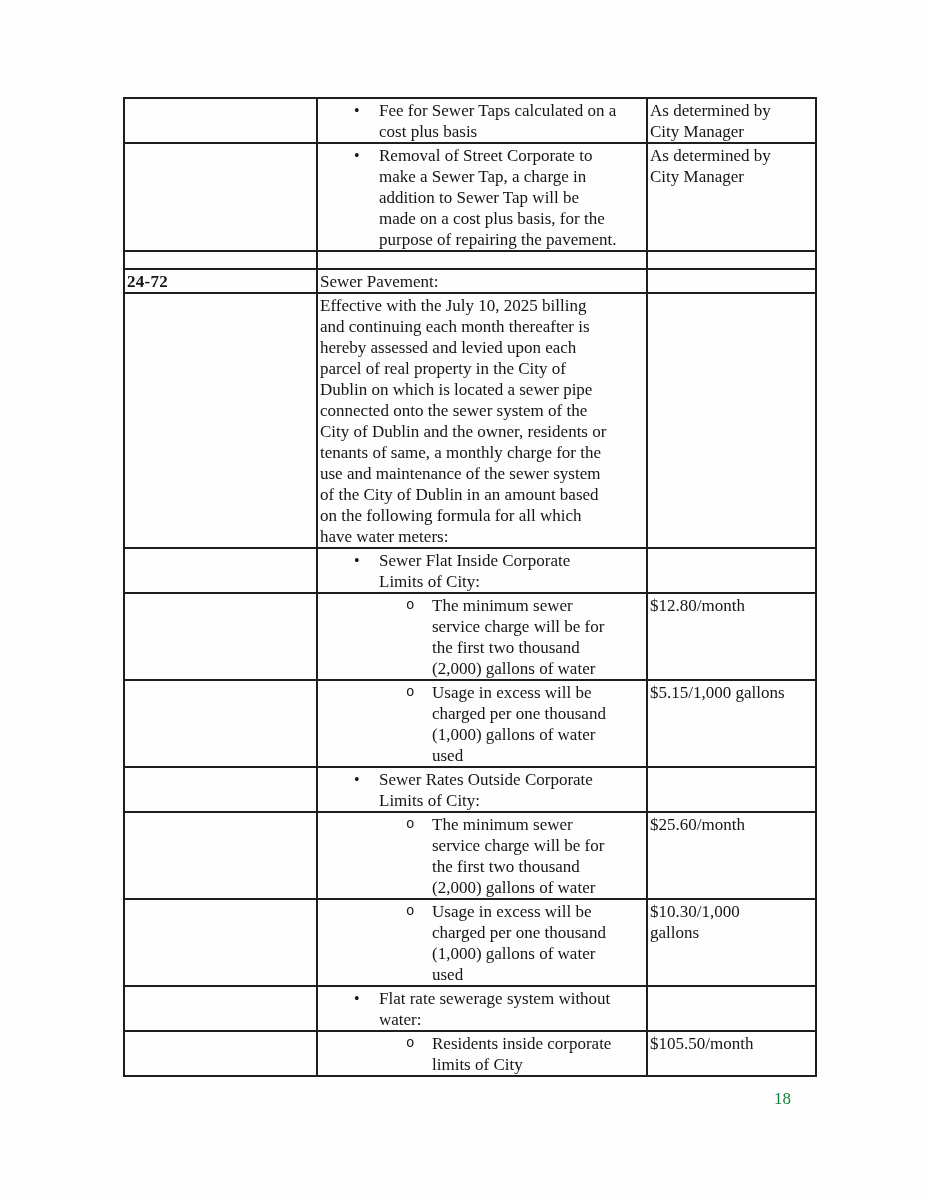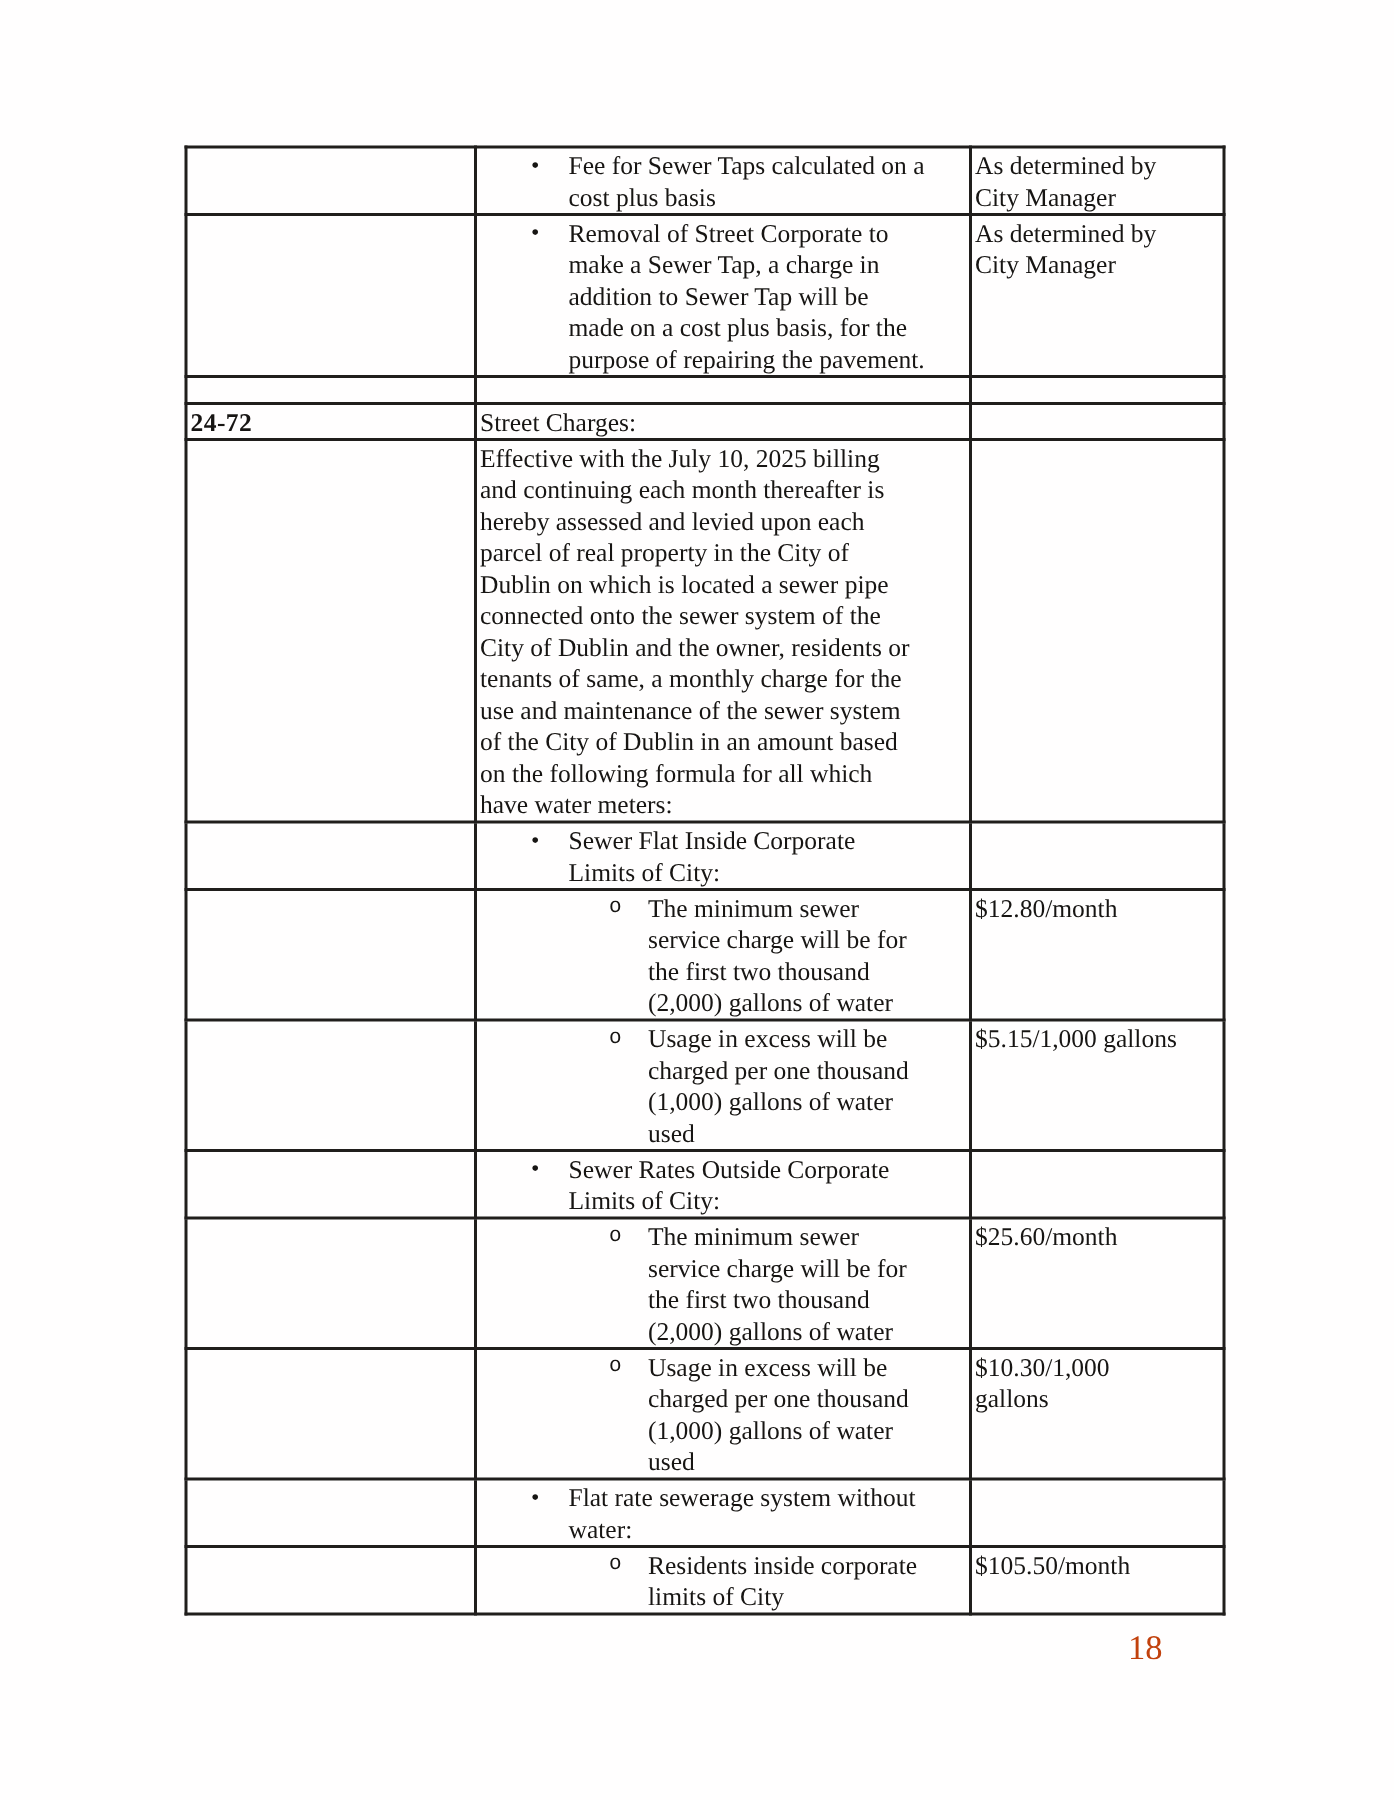--- a/index.html
+++ b/index.html
@@ -55,25 +55,25 @@
   .li.lvl1 .marker { width: 25px; font-size: 16px; }
   .li.lvl2 { padding-left: 86px; }
   .li.lvl2 .marker {
     width: 26px;
     font-family: "Liberation Mono", monospace;
     font-size: 14px;
     line-height: 21px;
   }
   .page-number {
     position: absolute;
-    left: 752px;
+    left: 774px;
     top: 1089px;
-    font-size: 23px;
+    font-size: 17px;
     line-height: 20px;
-    color: #c2410c;
+    color: #15803d;
   }
 </style>
 </head>
 <body>
 
 <div class="page">
 
   <table class="fee-table">
     <colgroup>
       <col style="width:193px">
@@ -115,21 +115,21 @@
         <td class="c1"></td>
         <td class="c2"></td>
         <td class="c3"></td>
       </tr>
 
       <tr style="height:23px">
         <td class="c1">
           <span class="ref-label">24-72</span>
         </td>
         <td class="c2">
-          <span>Street Charges:</span>
+          <span>Sewer Pavement:</span>
         </td>
         <td class="c3"></td>
       </tr>
 
       <tr style="height:249px">
         <td class="c1"></td>
         <td class="c2">
           <div class="para">Effective with the July 10, 2025 billing
 and continuing each month thereafter is
 hereby assessed and levied upon each

